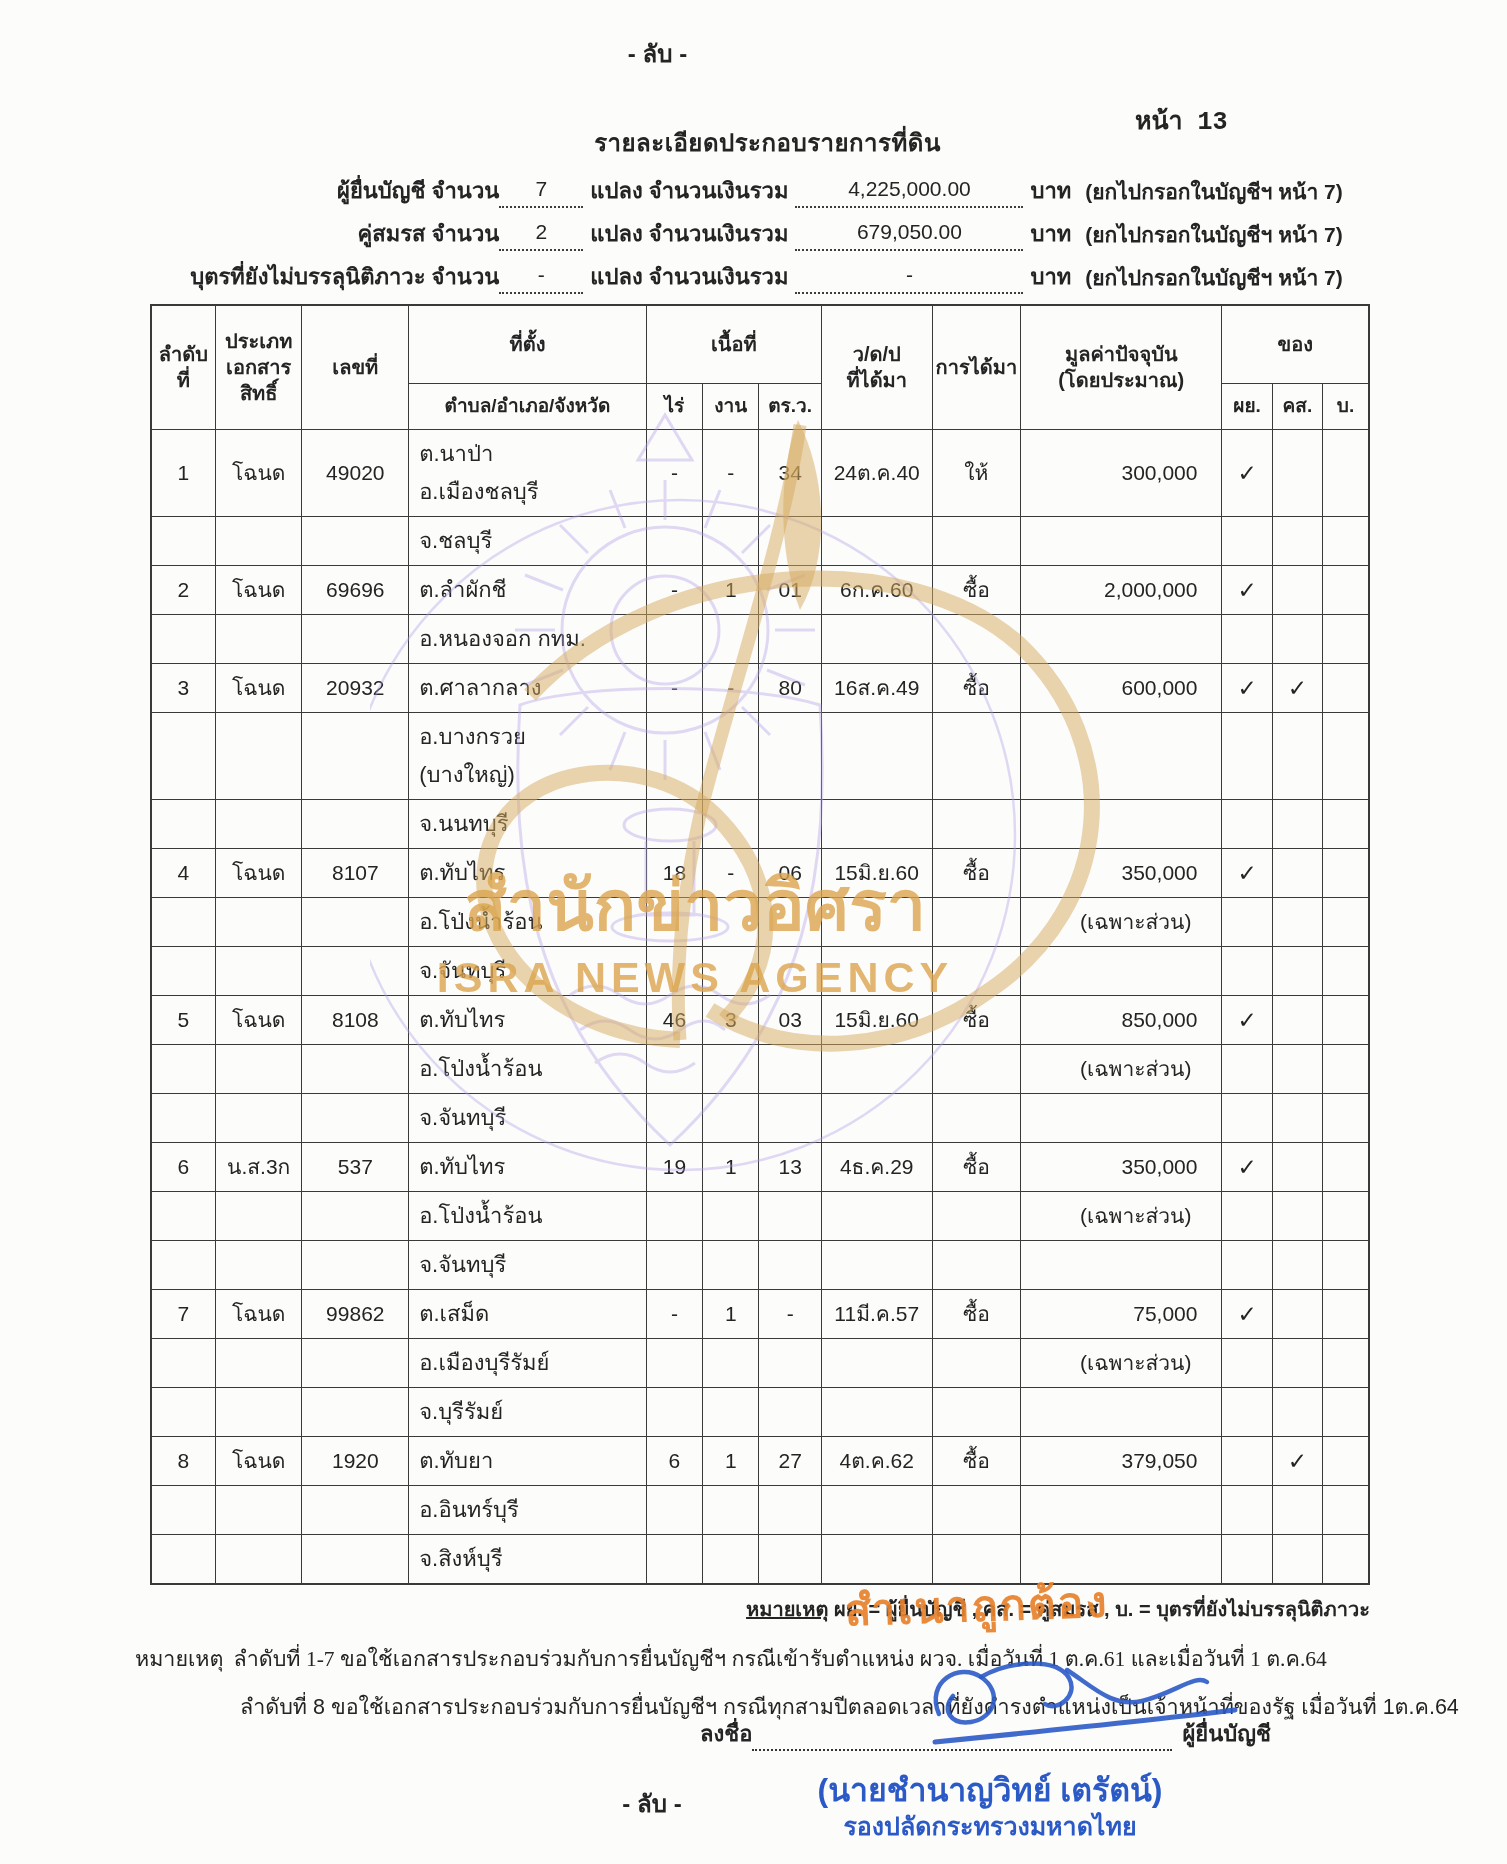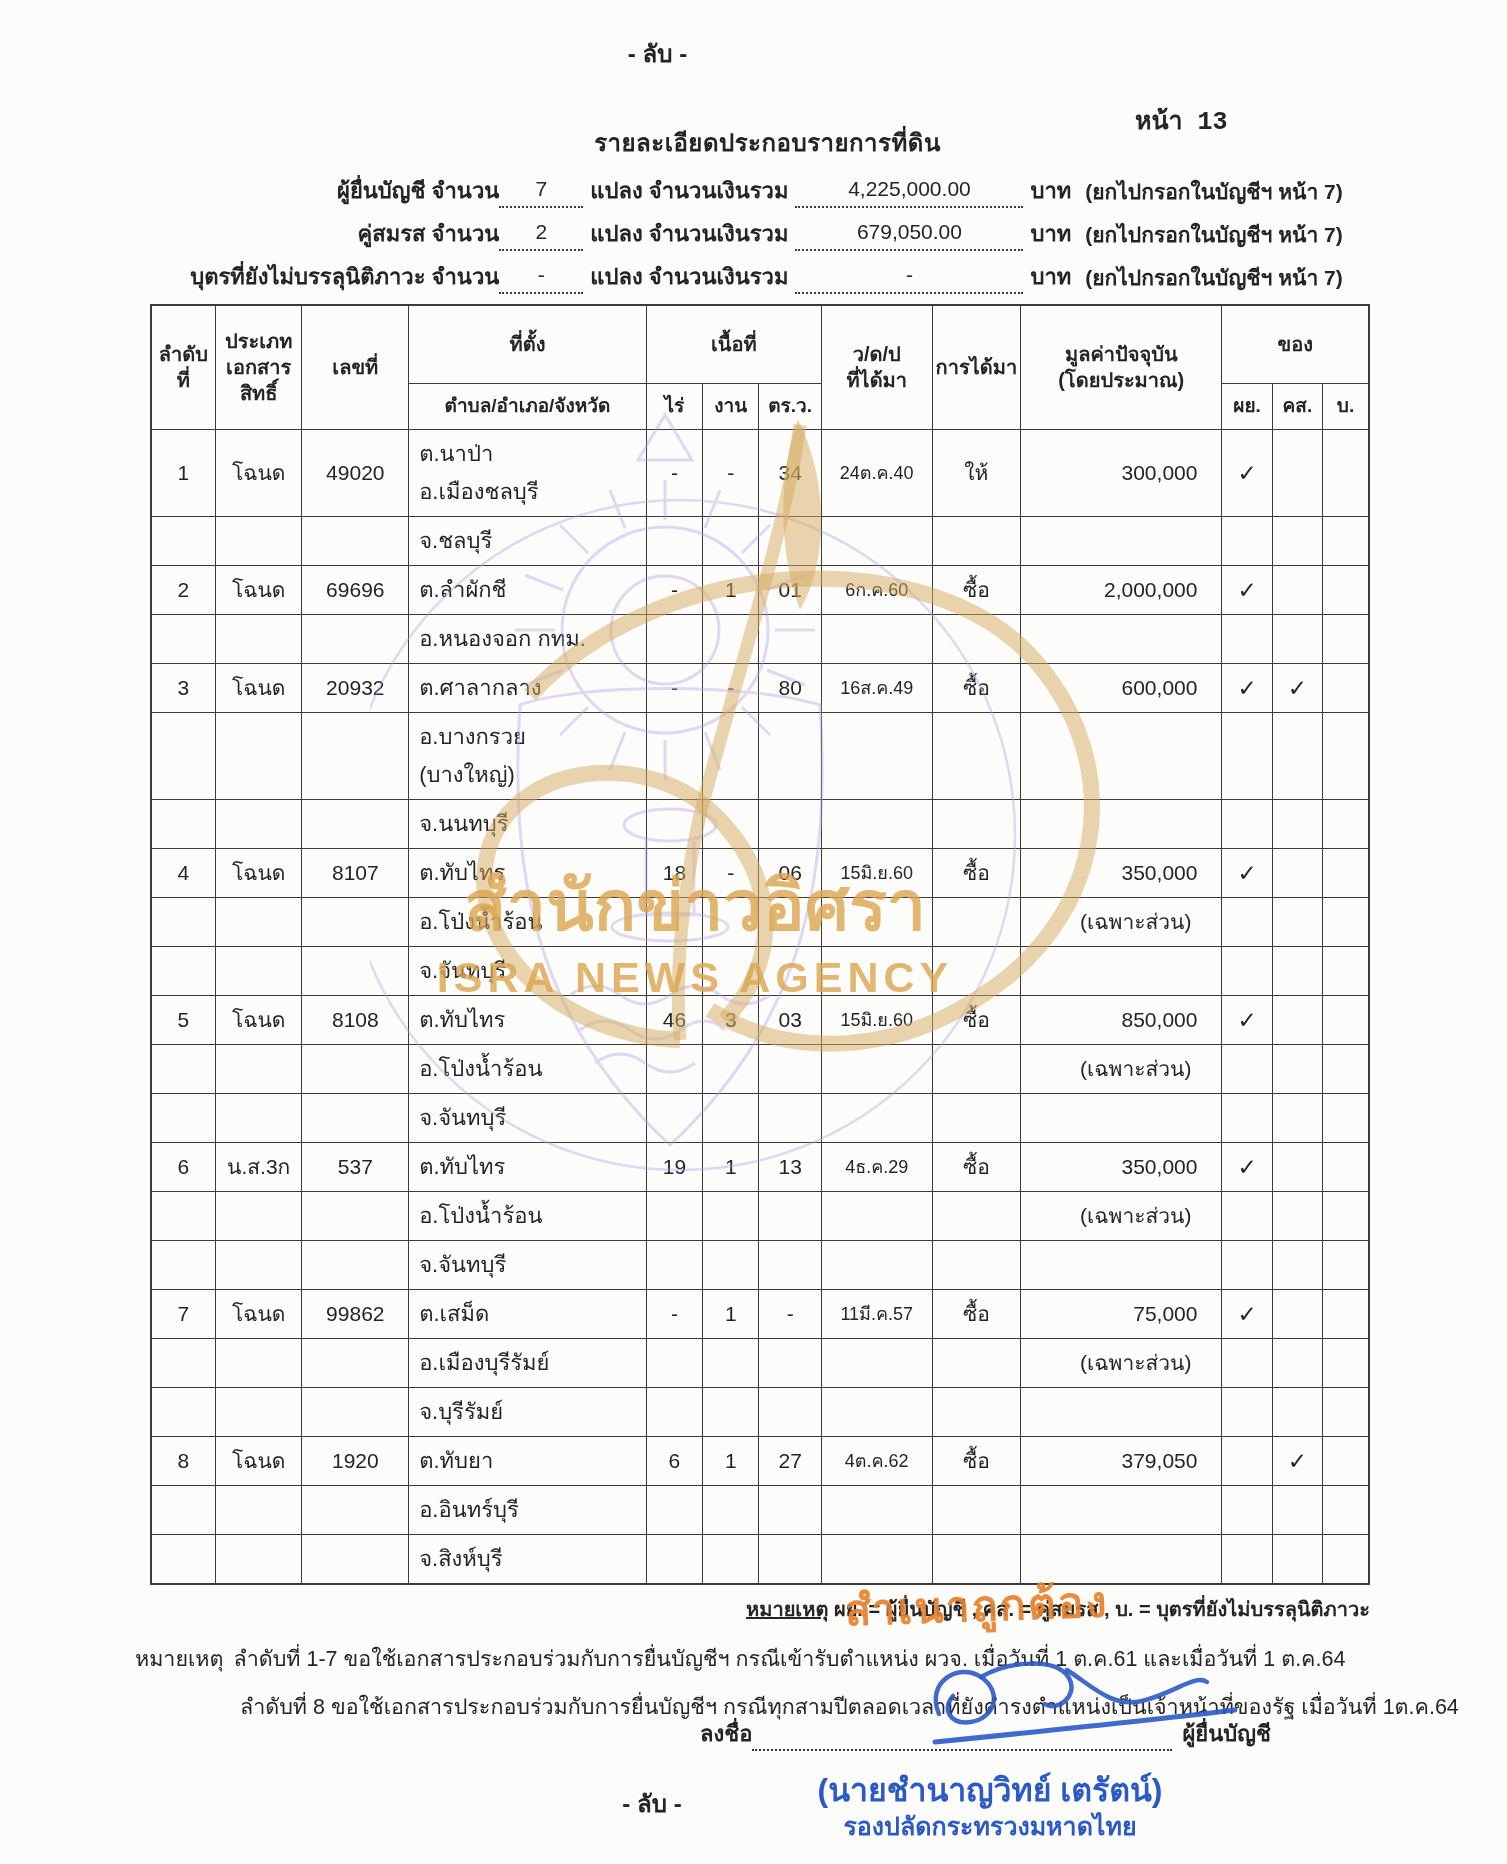--- a/index.html
+++ b/index.html
@@ -37,27 +37,27 @@
   th,td{border:1.5px solid var(--line);}
   table{border:2px solid var(--line);}
   thead th{font-size:20px; font-weight:600; white-space:pre-line; text-align:center;
     vertical-align:middle; line-height:26px; padding:2px;}
   tr.h1 th{height:78px;}
   tr.h2 th{height:46px; font-size:19px;}
   td{font-size:21px; text-align:center; vertical-align:middle; padding:5px 2px; line-height:38px;}
   td.c-loc{text-align:left; white-space:pre-line; padding:5px 10px; font-size:22px;}
   td.c-val{text-align:right; padding-right:24px;}
   td.c-note{text-align:right; padding-right:30px; font-size:21px;}
-  td.c-date{font-size:18px;}
+  td.c-date{font-size:21px;}
   td.c-own{font-size:23px;}
   .c-dash{border-left-style:dashed; border-left-width:1.4px;}
   
   .legend{width:1220px; margin:8px 0 0 150px; text-align:right; font-size:20px; font-weight:700;}
   .legend .u{text-decoration:underline;}
-  .note-line1{margin:16px 0 0 135px; font-size:21.5px;}
+  .note-line1{margin:16px 0 0 135px; font-size:21.5px;font-family:Liberation Serif, serif;}
   .note-line1 .nh{margin-right:10px;}
   .note-line2{margin:14px 0 0 240px; font-size:21.5px;}
   
   .stamp{position:absolute; left:845px; top:1572px; font-size:43px; font-weight:700;
     color:var(--stamp); transform:rotate(-2deg); letter-spacing:2px; opacity:.92;}
   .sig-svg{position:absolute; left:905px; top:1652px;}
   .sign-row{position:absolute; left:700px; top:1716px; display:flex; align-items:center; font-size:22px;}
   .sign-label{font-weight:600; white-space:nowrap;}
   .sign-fill{width:420px; border-bottom:2.5px dotted #333; height:34px;}
   .sign-role{margin-left:10px; font-weight:600; white-space:nowrap;}

